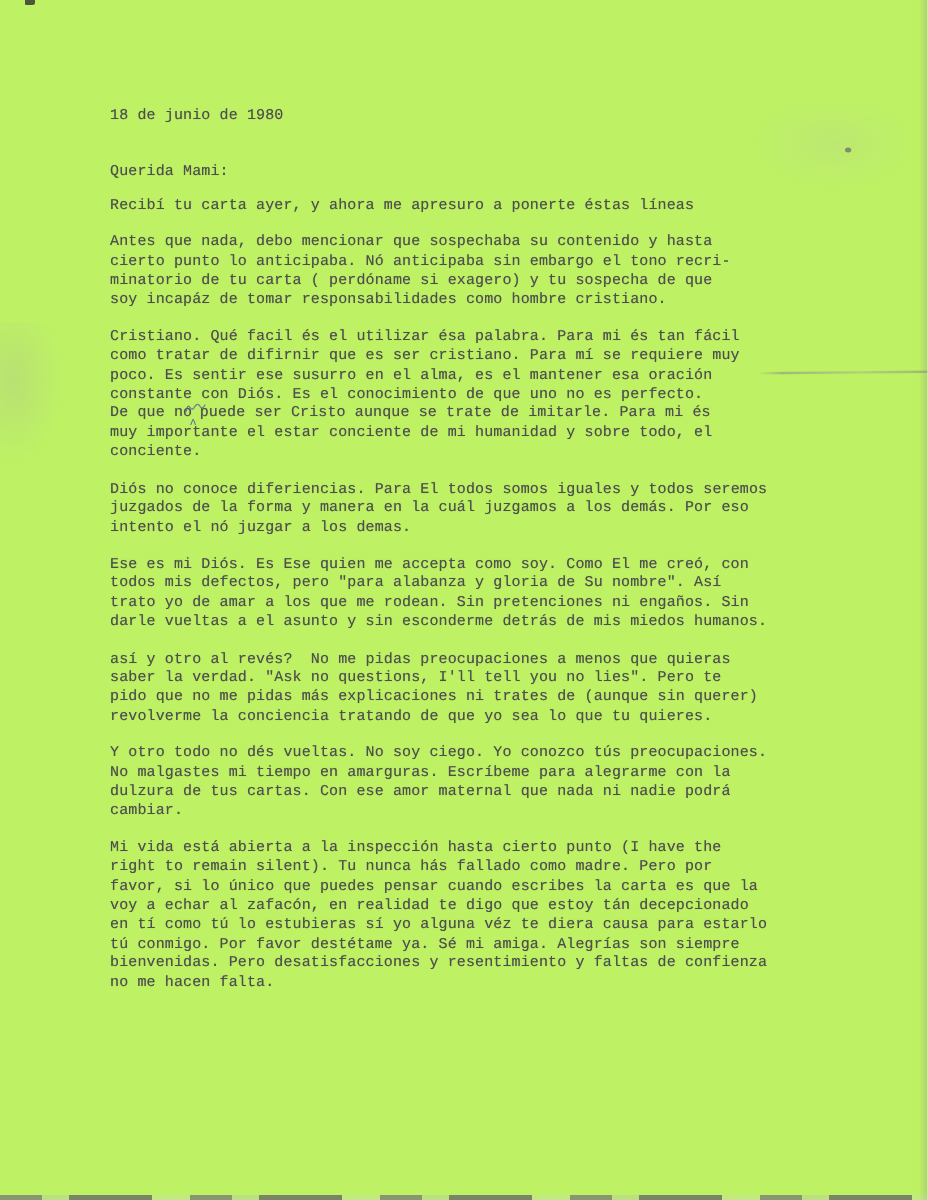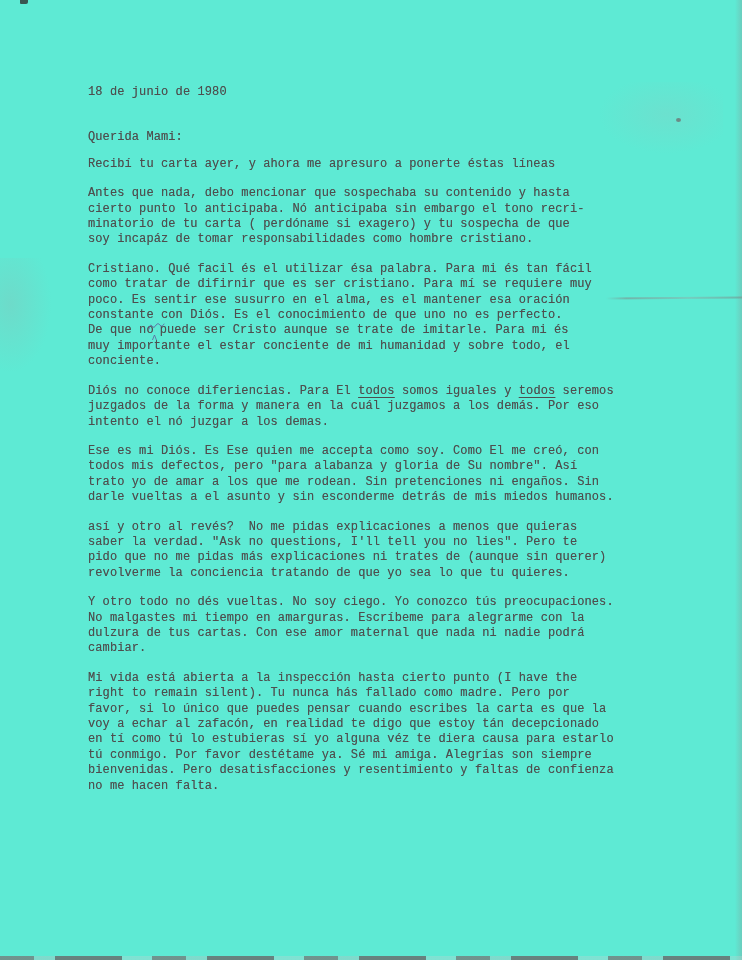--- a/index.html
+++ b/index.html
@@ -1,35 +1,35 @@
 <!DOCTYPE html>
 <html><head>
 <meta charset="utf-8">
 <style>
   html,body{margin:0;padding:0;}
   body{
     width:742px;height:960px;position:relative;overflow:hidden;
     background:#fdfdfb;
     font-family:"Liberation Mono","DejaVu Sans Mono",monospace;
   }
-  .paper{position:absolute;inset:0;background:#5eead4;}
+  .paper{position:absolute;inset:0;background:#bef264;}
 
   
   .letter{
     position:absolute;left:88px;top:85px;width:625px;
     font-size:12px;line-height:15.4px;letter-spacing:0.1px;
     color:#4e4e4e;
     text-shadow:0 0 0.6px rgba(80,80,80,0.55);
   }
   .tline,.date,.salutation{white-space:pre;min-height:15.4px;}
   .date{margin-bottom:30px;}
   .salutation{margin-bottom:11px;}
   .para{margin-bottom:14px;}
   .para:last-child{margin-bottom:0;}
-  .u{text-decoration:underline;text-underline-offset:2.5px;}
+  .u{text-underline-offset:2.5px;}
 
   
   .ins{position:relative;display:inline-block;width:6px;height:1px;vertical-align:baseline;}
   .ins .caret{
     position:absolute;left:-2px;top:2px;
     font-size:9px;line-height:9px;color:#5f639d;opacity:.9;
     text-shadow:none;
   }
   .ins .scribble{position:absolute;left:-6px;top:-11px;opacity:.85;}
 
@@ -95,21 +95,21 @@
           <div class="tline"><span>juzgados de la forma y manera en la cuál juzgamos a los demás. Por eso</span></div>
           <div class="tline"><span>intento el nó juzgar a los demas.</span></div>
         </div>
         <div class="para">
           <div class="tline"><span>Ese es mi Diós. Es Ese quien me accepta como soy. Como El me creó, con</span></div>
           <div class="tline"><span>todos mis defectos, pero "para alabanza y gloria de Su nombre". Así</span></div>
           <div class="tline"><span>trato yo de amar a los que me rodean. Sin pretenciones ni engaños. Sin</span></div>
           <div class="tline"><span>darle vueltas a el asunto y sin esconderme detrás de mis miedos humanos.</span></div>
         </div>
         <div class="para">
-          <div class="tline"><span>así y otro al revés?  No me pidas explicaciones a menos que quieras</span></div>
+          <div class="tline"><span>así y otro al revés?  No me pidas preocupaciones a menos que quieras</span></div>
           <div class="tline"><span>saber la verdad. "Ask no questions, I'll tell you no lies". Pero te</span></div>
           <div class="tline"><span>pido que no me pidas más explicaciones ni trates de (aunque sin querer)</span></div>
           <div class="tline"><span>revolverme la conciencia tratando de que yo sea lo que tu quieres.</span></div>
         </div>
         <div class="para">
           <div class="tline"><span>Y otro todo no dés vueltas. No soy ciego. Yo conozco tús preocupaciones.</span></div>
           <div class="tline"><span>No malgastes mi tiempo en amarguras. Escríbeme para alegrarme con la</span></div>
           <div class="tline"><span>dulzura de tus cartas. Con ese amor maternal que nada ni nadie podrá</span></div>
           <div class="tline"><span>cambiar.</span></div>
         </div>

